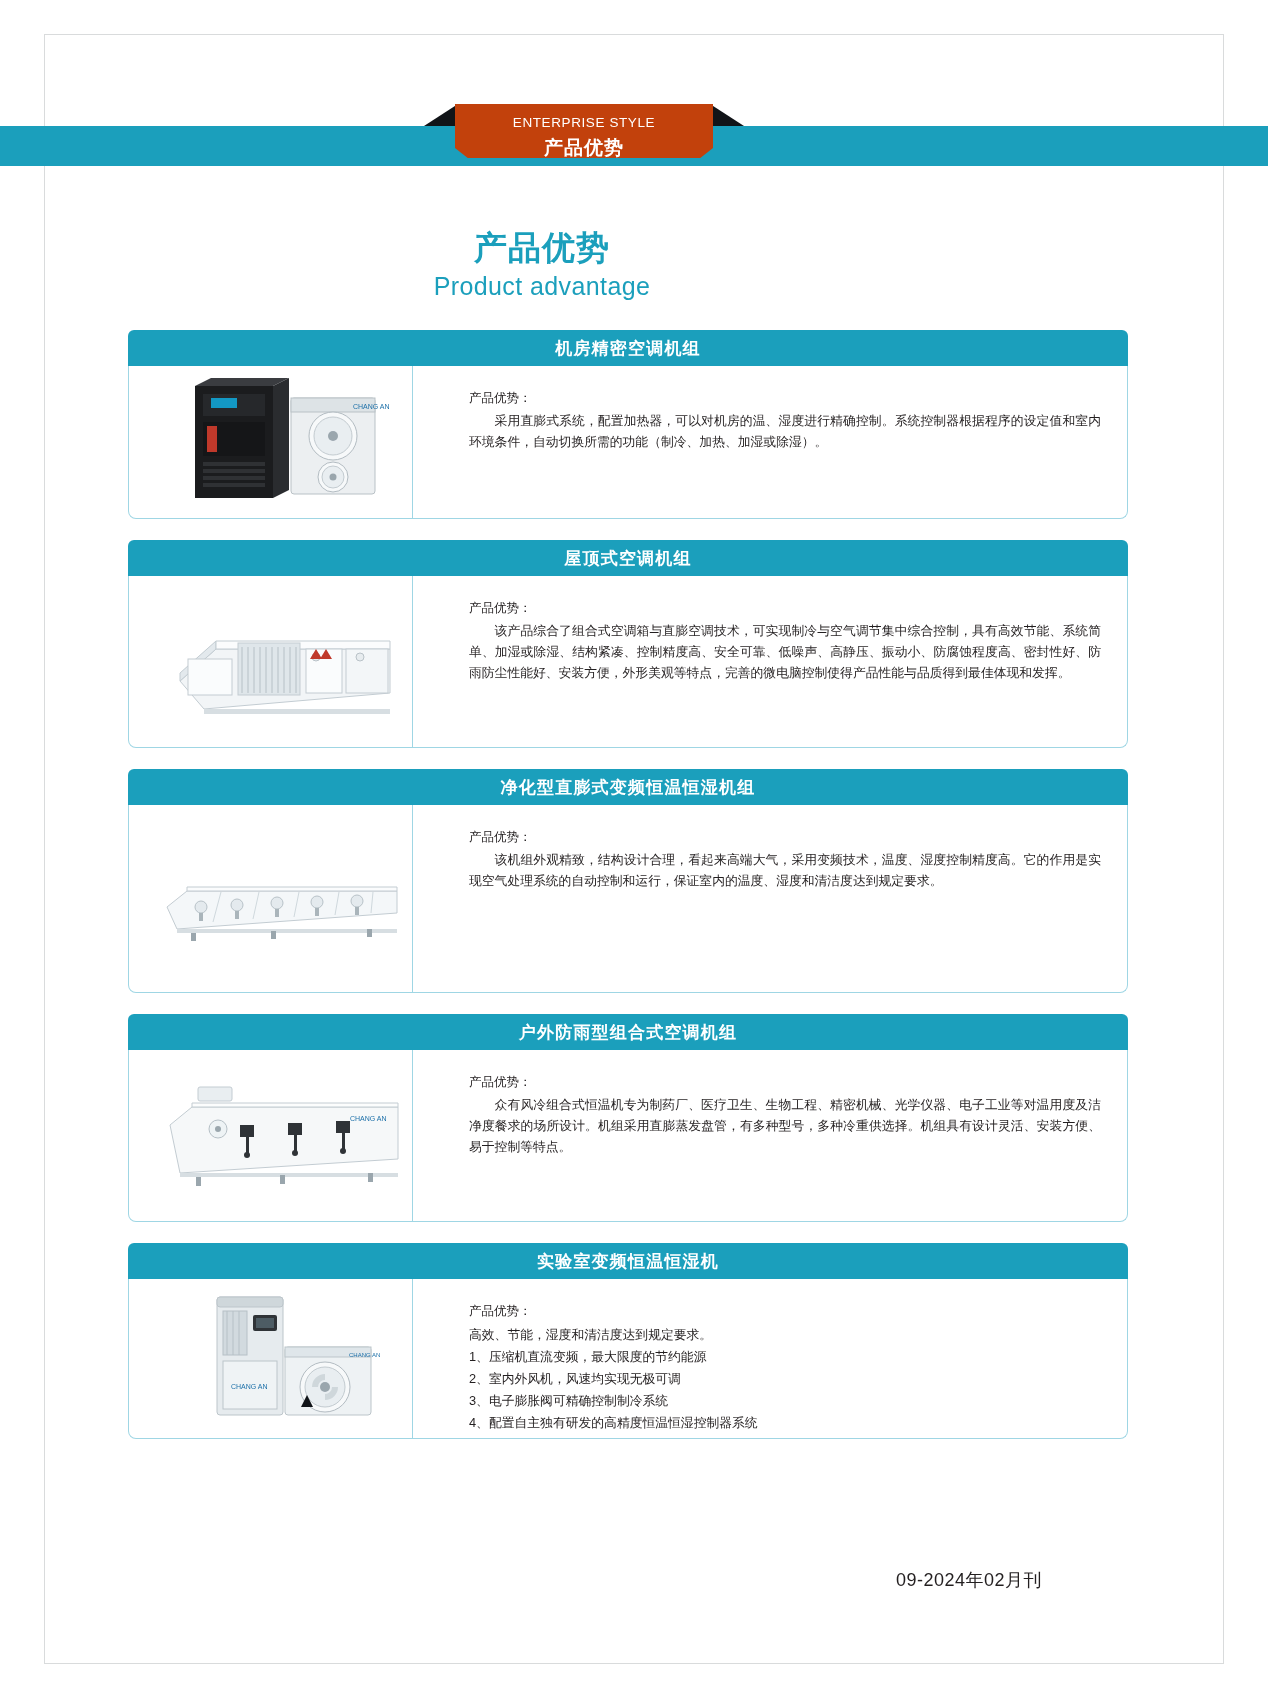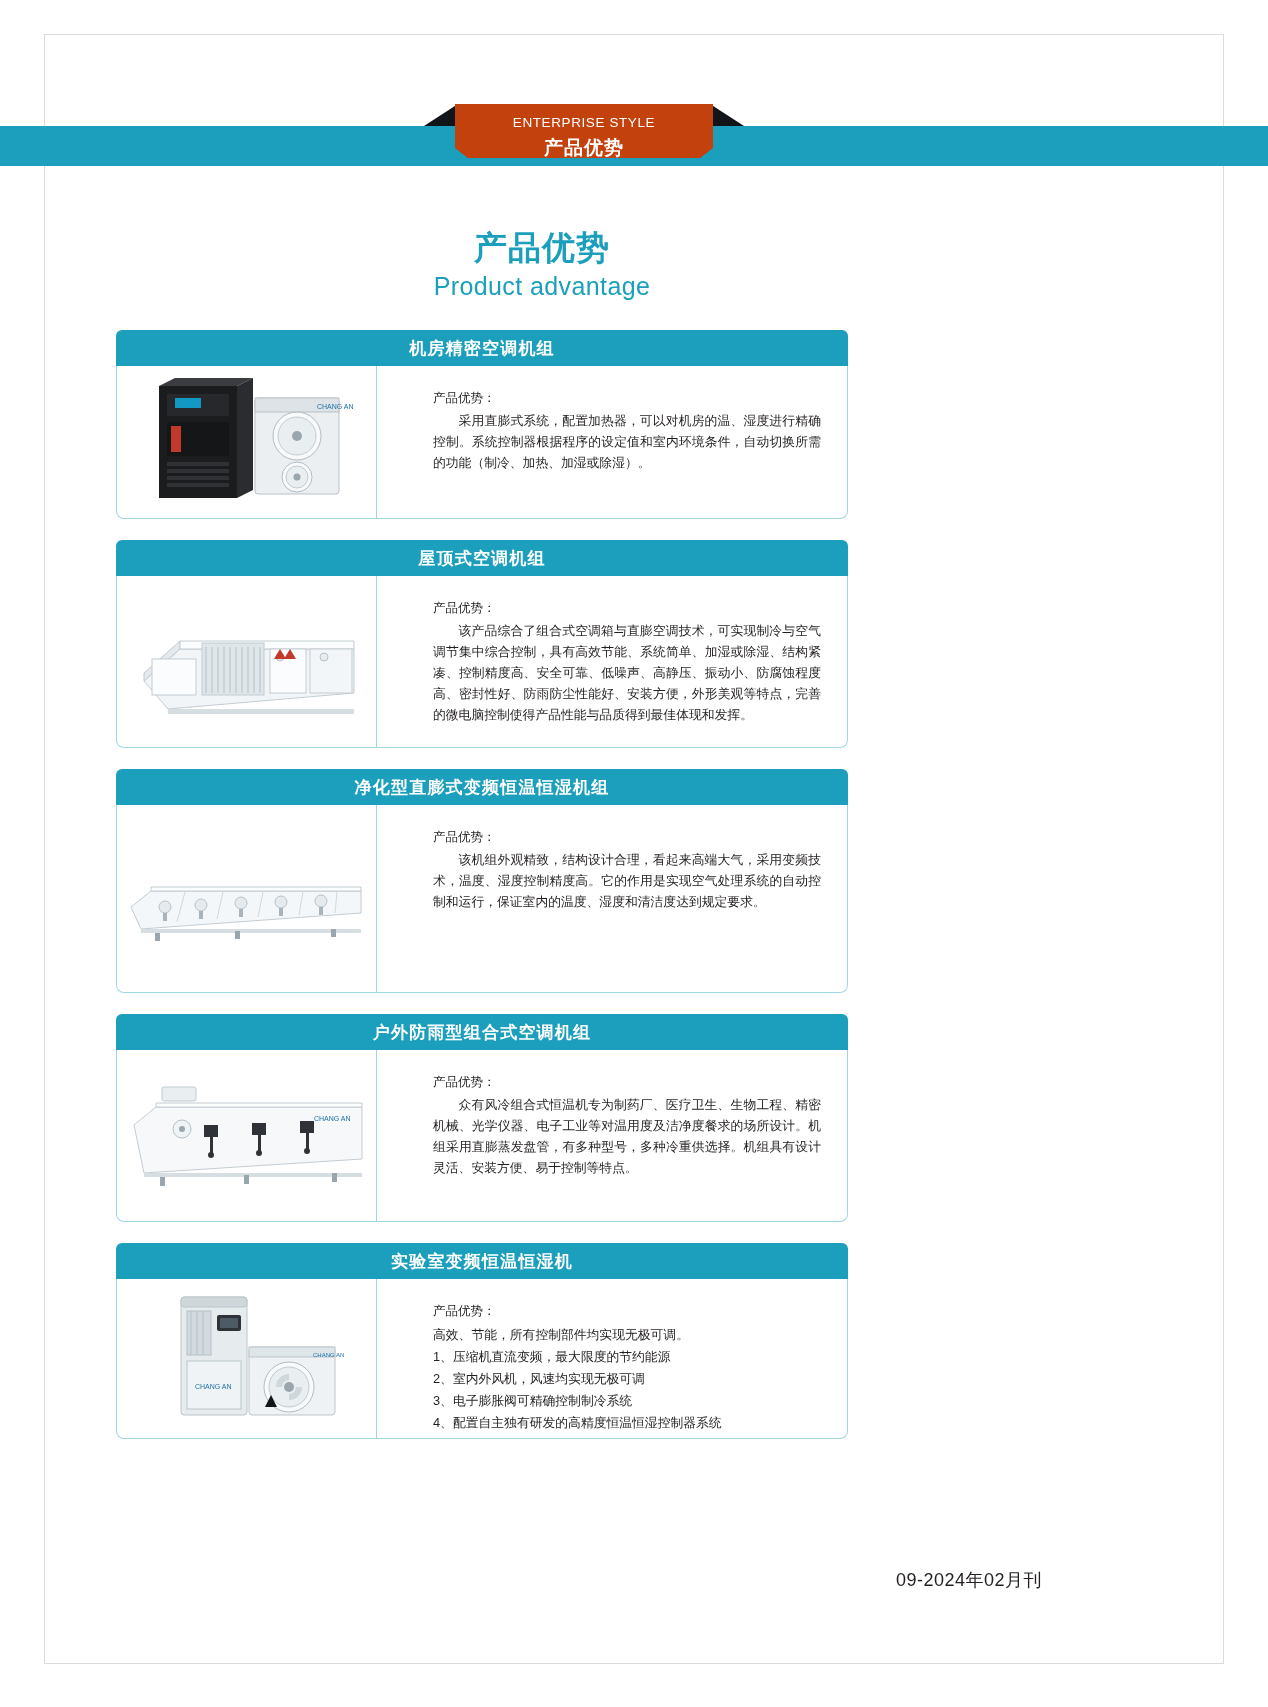--- a/index.html
+++ b/index.html
@@ -120,23 +120,23 @@
     font-size: 25px;
     color: #1b9fbc;
     letter-spacing: 0.4px;
     font-weight: 300;
     line-height: 32px;
   }
 
   
   .cards {
     position: absolute;
-    left: 116px;
+    left: 128px;
     top: 330px;
-    width: 732px;
+    width: 1000px;
   }
   .card {
     position: relative;
     margin-bottom: 21px;
   }
   .card-head {
     height: 36px;
     background: #1b9fbc;
     border-radius: 6px 6px 0 0;
     color: #ffffff;
@@ -147,20 +147,21 @@
     align-items: center;
     justify-content: center;
   }
   .card-body {
     display: flex;
     border: 1px solid #9fd6e4;
     border-top: none;
     border-radius: 0 0 8px 8px;
     background: #ffffff;
     box-sizing: border-box;
+    padding-left: 24px;
   }
   .card-img {
     width: 260px;
     flex: 0 0 260px;
     border-right: 1px solid #9fd6e4;
     box-sizing: border-box;
     display: flex;
     align-items: center;
     justify-content: center;
     padding: 8px 6px;
@@ -415,21 +416,21 @@
             <circle cx="152" cy="98" r="20" fill="#e9eef1" stroke="#c3cbd0"></circle>
             <circle cx="152" cy="98" r="5" fill="#9aa6ad"></circle>
             <path d="M139 98 a13 13 0 0 1 13 -13 l0 6 a7 7 0 0 0 -7 7z" fill="#cfd7db"></path>
             <path d="M165 98 a13 13 0 0 1 -13 13 l0 -6 a7 7 0 0 0 7 -7z" fill="#cfd7db"></path>
             <polygon points="128,118 134,106 140,118" fill="#111418"></polygon>
             <text x="176" y="68" font-family="Liberation Sans, sans-serif" font-size="6" fill="#1b6fa8">CHANG AN</text>
           </svg>
         </div>
         <div class="card-text">
           <div class="lead">产品优势：</div>
-          <div class="listline">高效、节能，所有控制部件均实现无极可调。</div>
+          <div class="listline">高效、节能，湿度和清洁度达到规定要求。</div>
           <div class="listline">1、压缩机直流变频，最大限度的节约能源</div>
           <div class="listline">2、室内外风机，风速均实现无极可调</div>
           <div class="listline">3、电子膨胀阀可精确控制制冷系统</div>
           <div class="listline">4、配置自主独有研发的高精度恒温恒湿控制器系统</div>
         </div>
       </div>
     </div>
 
   </div>
 

